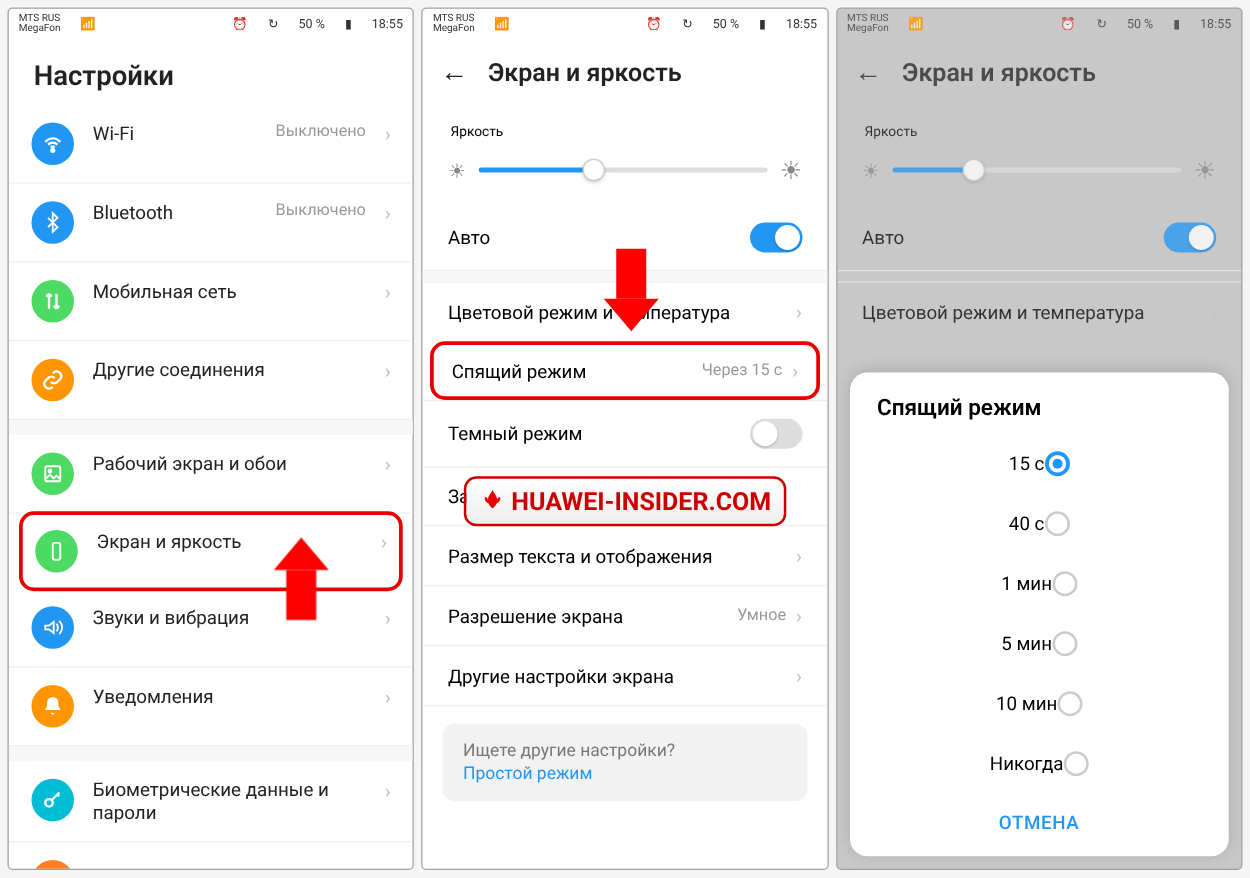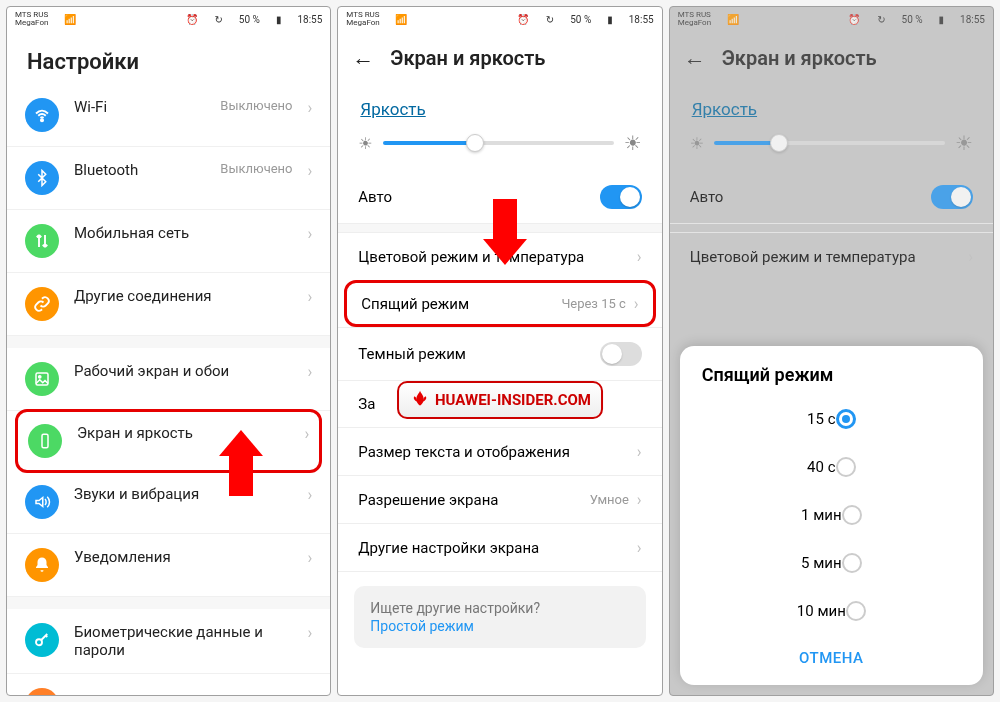--- a/index.html
+++ b/index.html
@@ -79,23 +79,22 @@
   .item-value { color: #999; font-size: 13px; }
   .chevron { color: #c0c0c0; font-size: 16px; }
   .highlight {
     border: 3px solid #e60000;
     border-radius: 12px;
     margin: -2px 8px;
     padding: 12px 10px;
   }
   .section-label {
     padding: 18px 22px 6px 22px;
-    font-size: 17px;
-    color: #0369a1;
-    text-decoration: underline;
+    font-size: 11px;
+    color: #000000;
   }
   .slider-row {
     display: flex;
     align-items: center;
     padding: 6px 20px 16px 20px;
     gap: 10px;
   }
   .sun-icon { color: #888; font-size: 16px; }
   .slider {
     flex: 1;
@@ -196,21 +195,21 @@
     transform: translateX(-50%);
     background: linear-gradient(#fff,#eee);
     border: 2px solid #c00;
     border-radius: 10px;
     padding: 6px 10px;
     display: flex;
     align-items: center;
     gap: 4px;
     font-weight: bold;
     color: #c00;
-    font-size: 15px;
+    font-size: 20px;
     z-index: 15;
     white-space: nowrap;
   }
   .watermark svg { width: 22px; height: 22px; }
   .dialog-overlay {
     position: absolute;
     left: 10px; right: 10px; bottom: 10px;
     background: #fff;
     border-radius: 14px;
     box-shadow: 0 -2px 12px rgba(0,0,0,0.15);
@@ -523,15 +522,19 @@
       <div class="radio"></div>
     </div>
     <div class="radio-row">
       <span>5 мин</span>
       <div class="radio"></div>
     </div>
     <div class="radio-row">
       <span>10 мин</span>
       <div class="radio"></div>
     </div>
+    <div class="radio-row">
+      <span>Никогда</span>
+      <div class="radio"></div>
+    </div>
     <div class="dialog-cancel">ОТМЕНА</div>
   </div>
 </div>
 
 </body></html>

